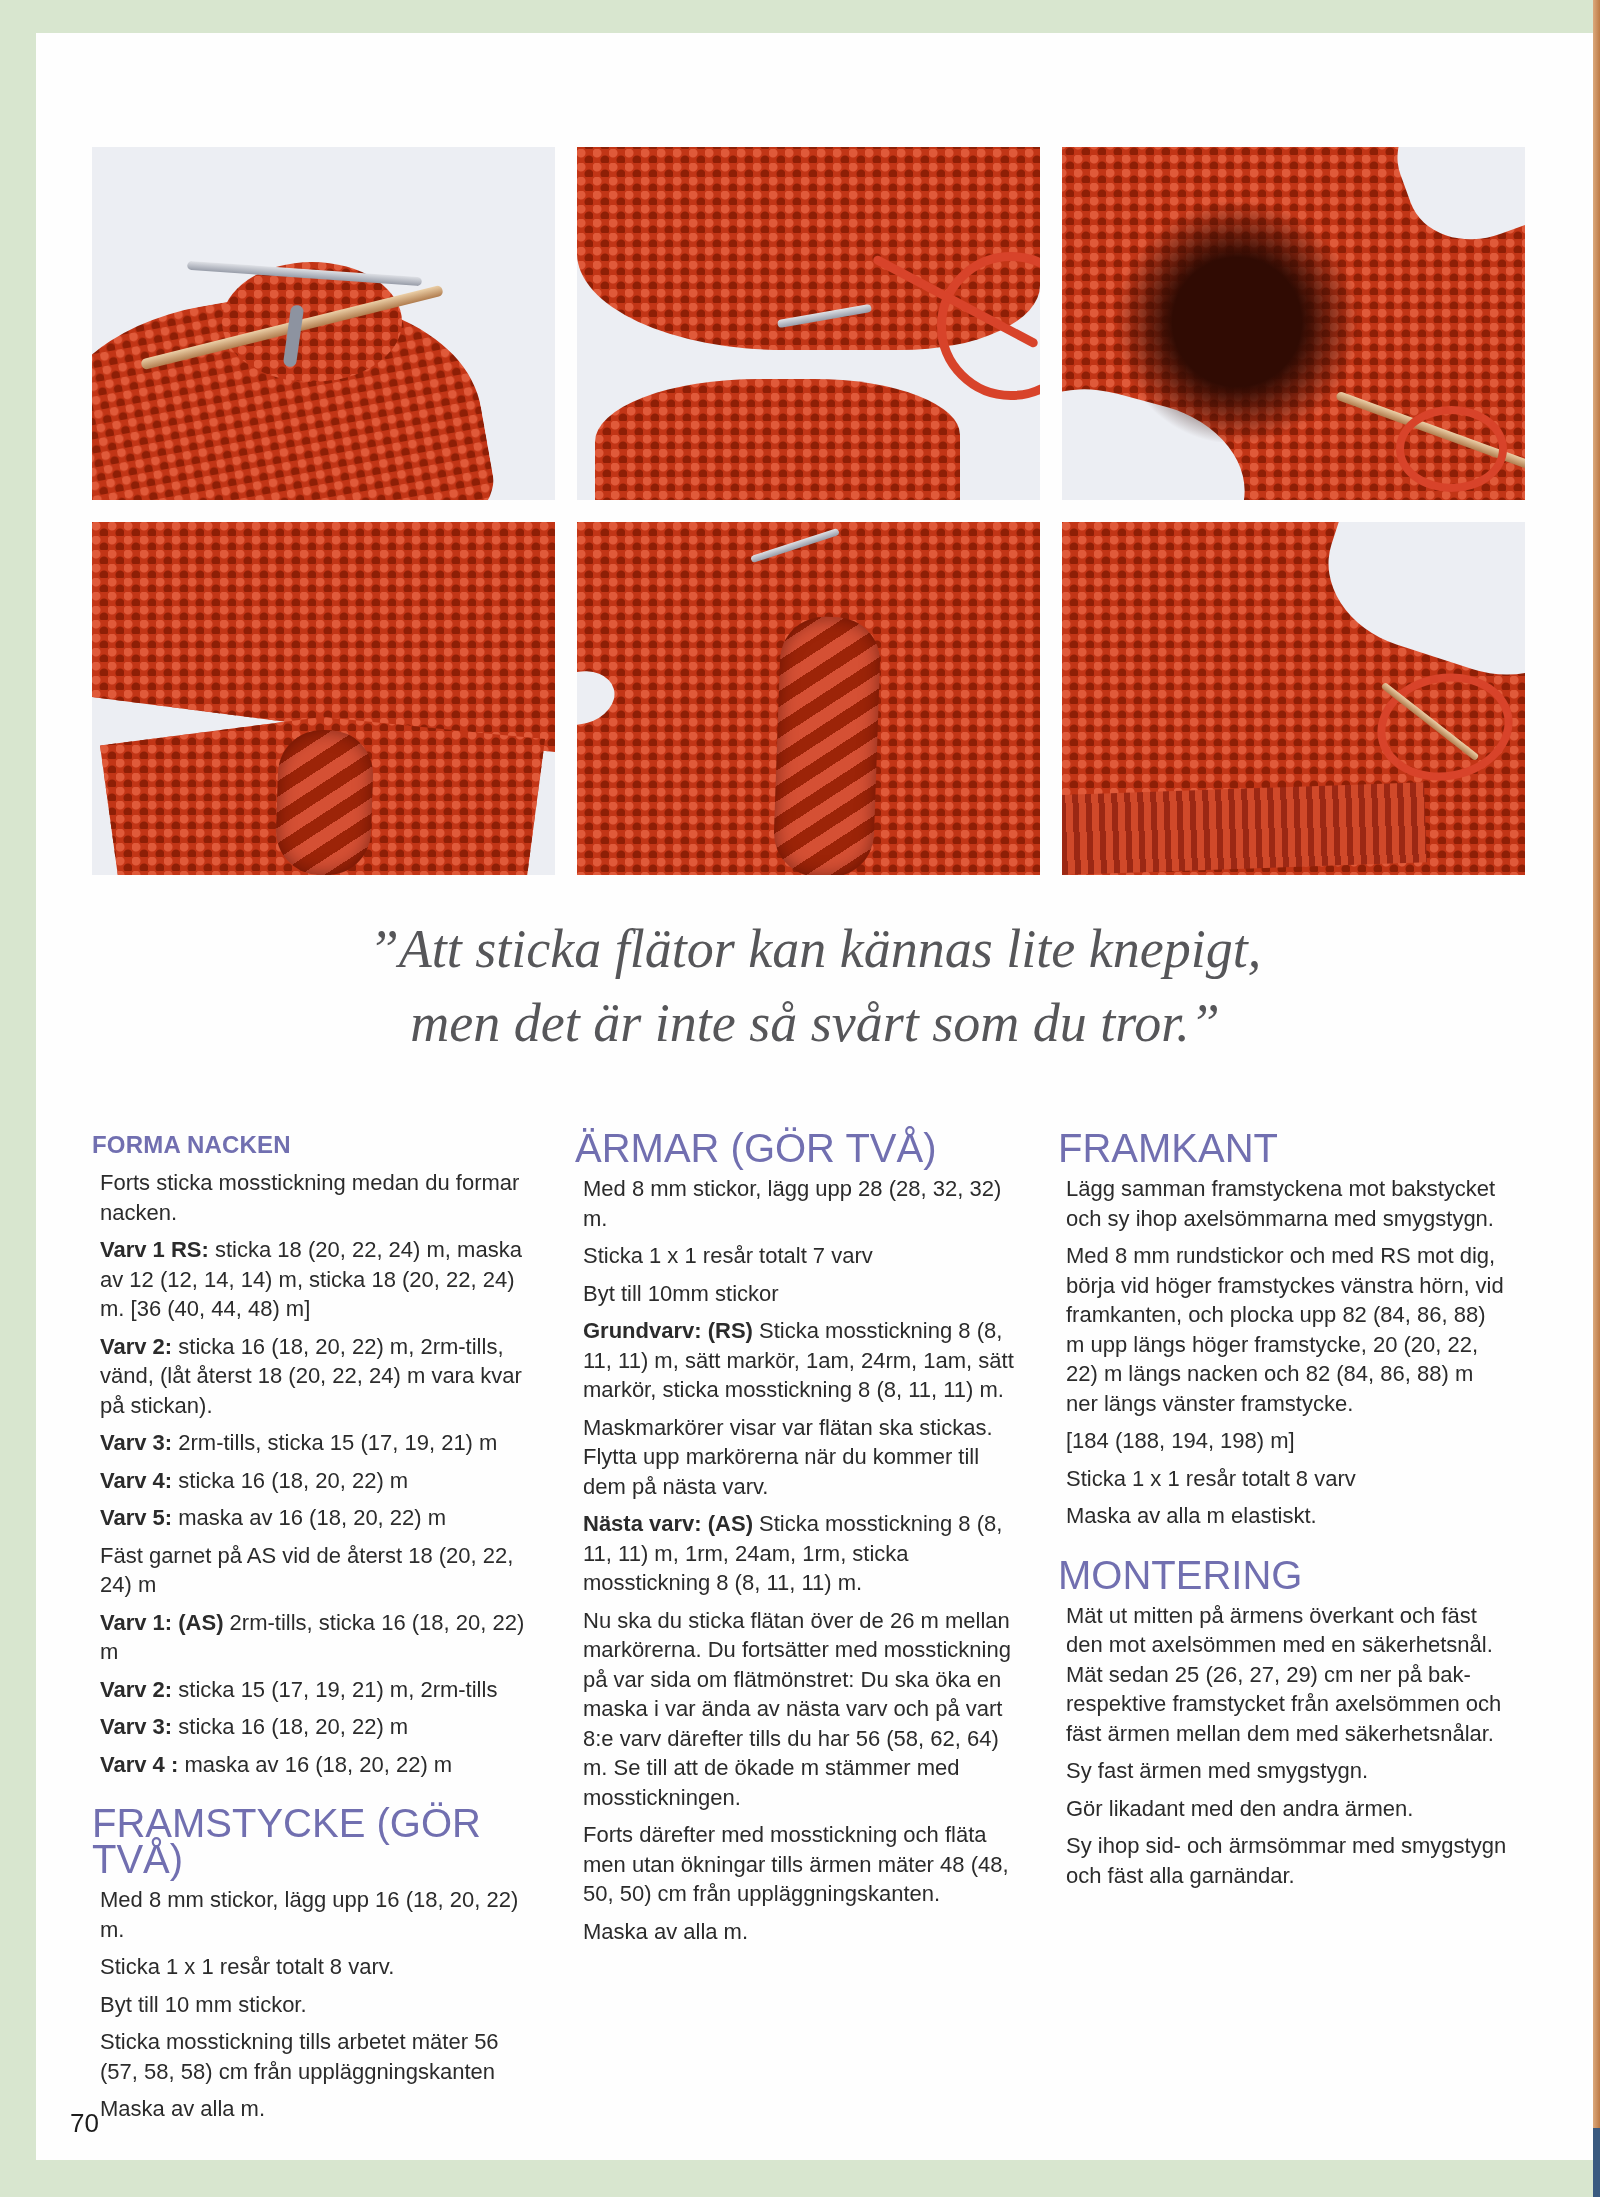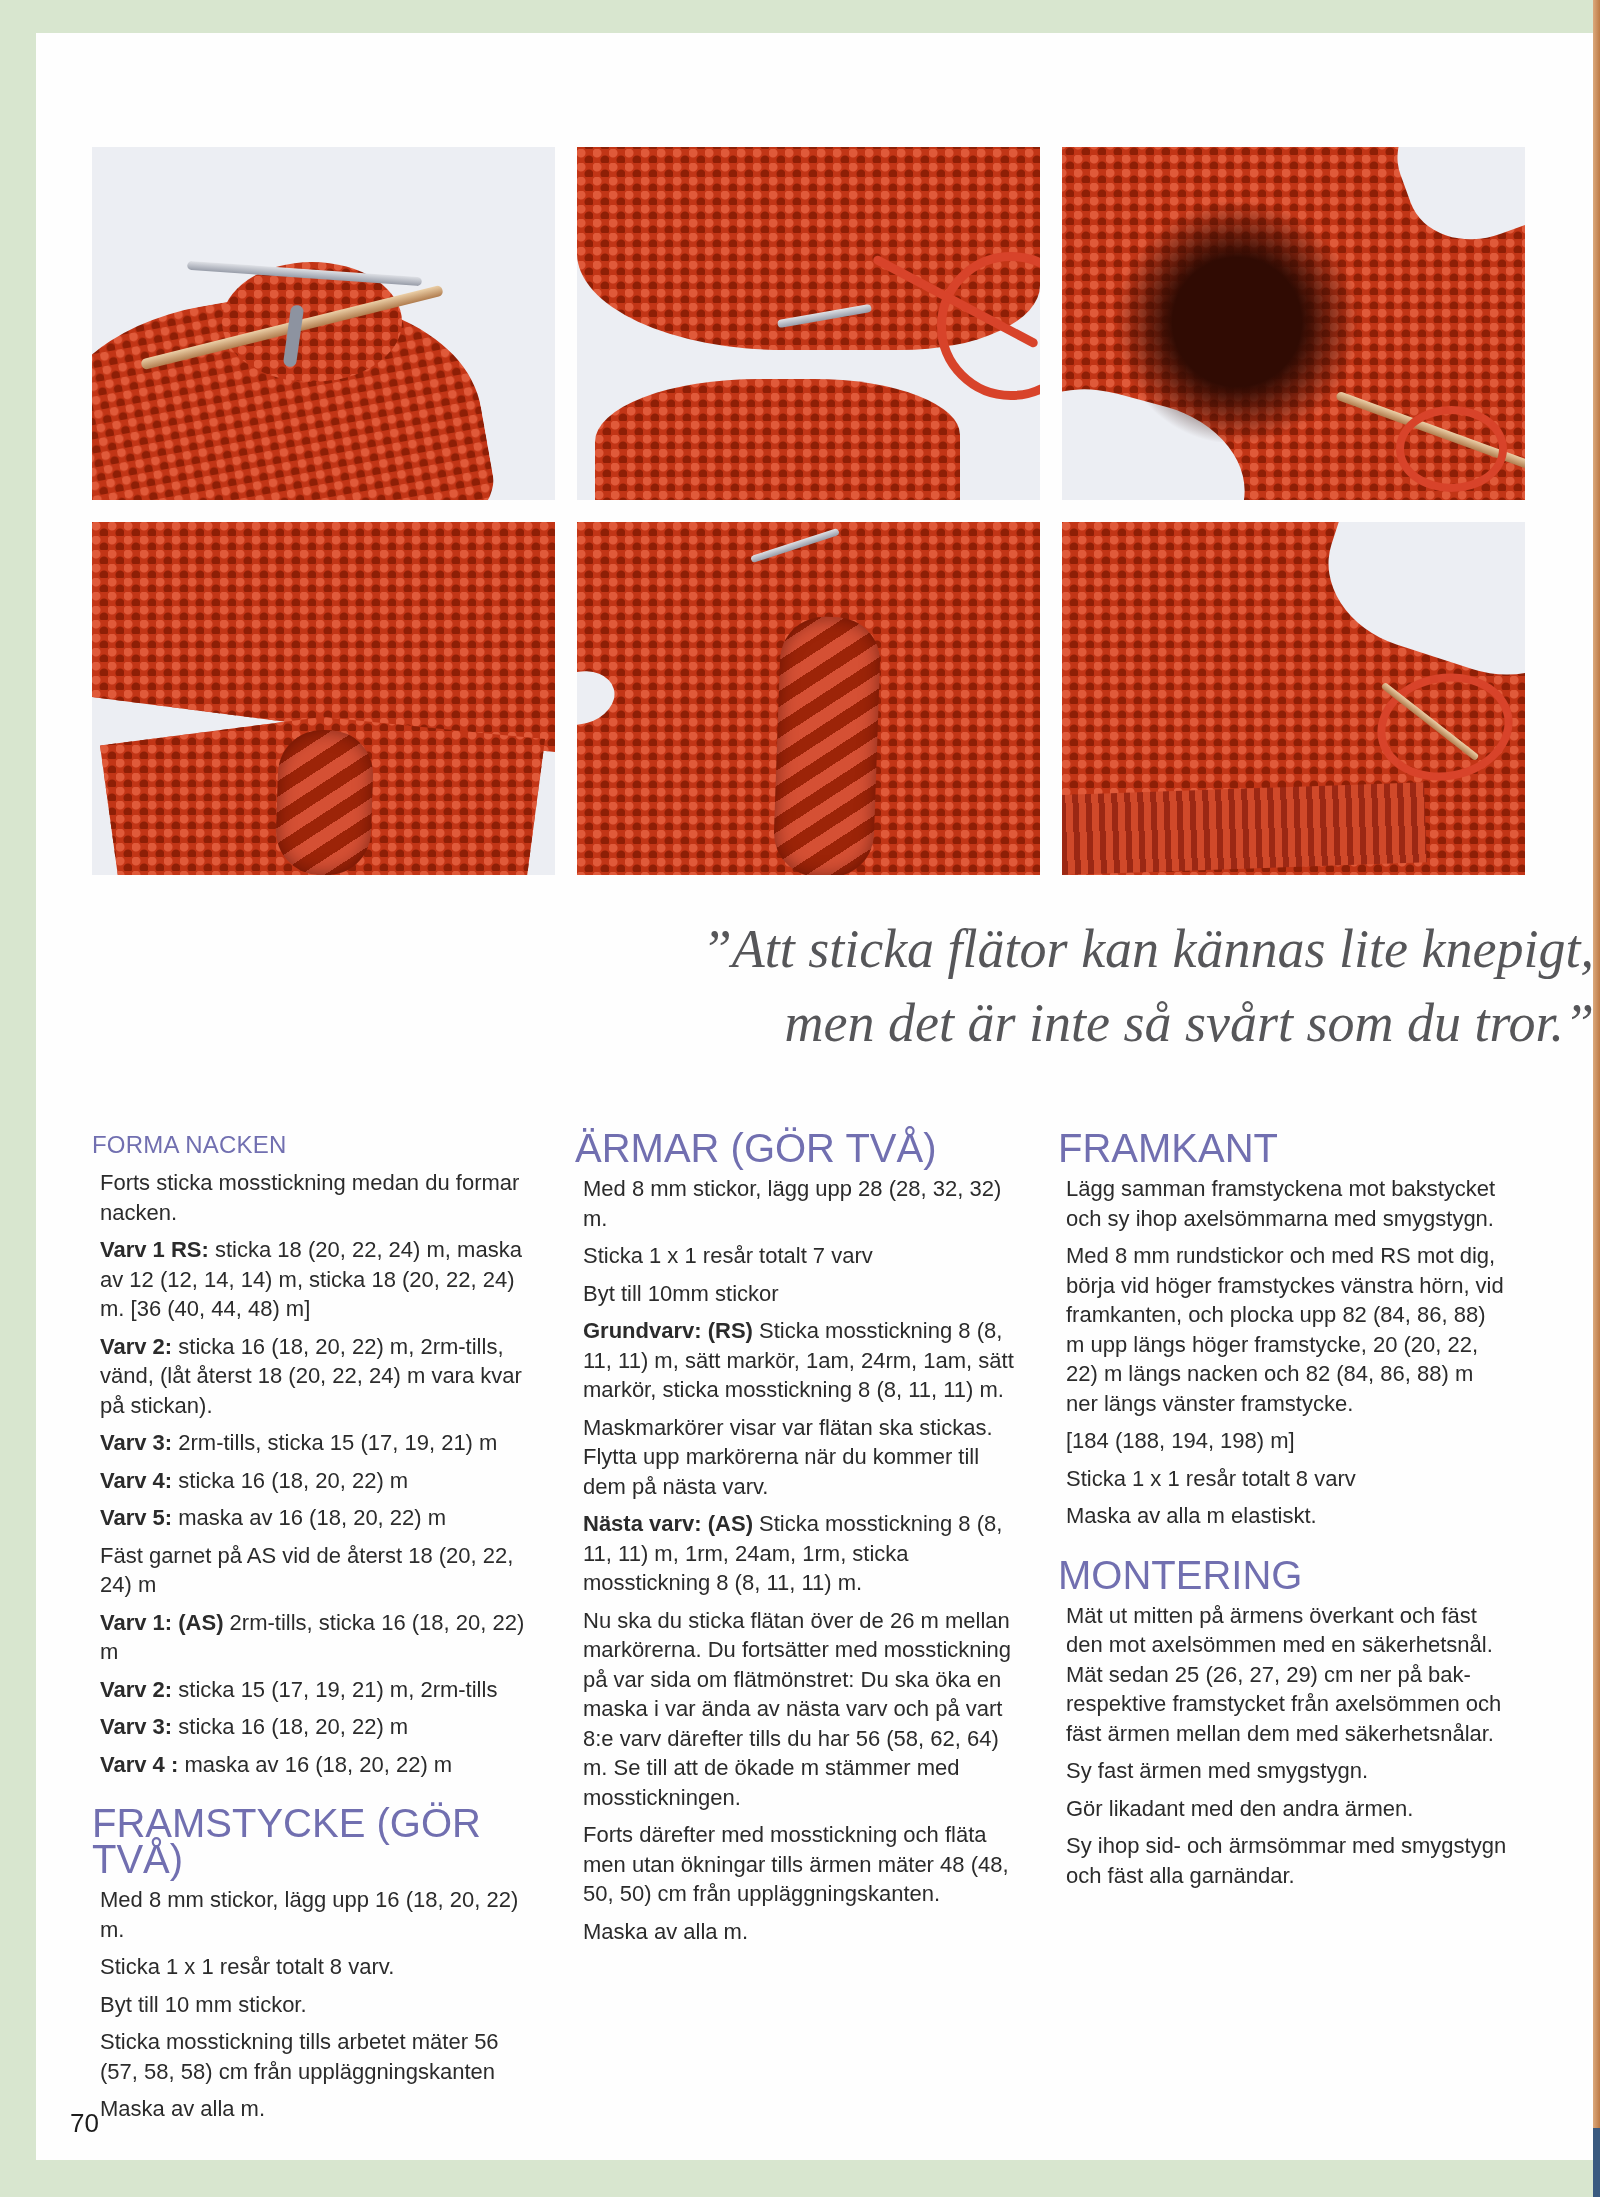--- a/index.html
+++ b/index.html
@@ -58,32 +58,32 @@
   .n5{left:172px;top:20px;width:92px;height:7px;transform:rotate(-18deg);}
   .w5{left:-32px;top:150px;width:70px;height:52px;border-radius:50%;transform:rotate(-15deg);}
   
   .k6a{left:0;top:0;width:463px;height:353px;}
   .w6{right:-75px;top:-75px;width:265px;height:215px;border-radius:35%;transform:rotate(18deg);}
   .r6{left:0;bottom:0;width:365px;height:80px;transform:rotate(-2deg);transform-origin:left bottom;}
   .y6{right:12px;bottom:95px;width:120px;height:90px;border-width:8px;transform:rotate(-10deg);}
   .n6{right:35px;bottom:150px;width:120px;height:7px;transform:rotate(38deg);}
 
   
-  .quote{position:absolute;left:36px;top:912px;width:1558px;text-align:right;
+  .quote{position:absolute;left:36px;top:912px;width:1558px;text-align:center;
          font-family:"Liberation Serif",serif;font-style:italic;color:#565659;
          font-size:54px;line-height:74px;}
 
   
   .cols{position:absolute;left:92px;top:1130px;width:1424px;display:grid;
         grid-template-columns:1fr 1fr 1fr;column-gap:25px;
         color:#2b2b2b;font-size:22px;line-height:29.5px;}
   .cols p{margin:8px;}
   .cols b{font-weight:700;}
   .h-small{font-family:"Liberation Sans",sans-serif;font-size:24px;line-height:30px;
-        color:#716fb0;font-weight:400;margin:0 0 5px 0;letter-spacing:.2px;}
+        color:#716fb0;font-weight:700;margin:0 0 5px 0;letter-spacing:.2px;}
   .h-large{font-family:"Liberation Sans",sans-serif;font-size:40px;line-height:36px;
         color:#716fb0;font-weight:400;margin:26px 0 8px 0;}
   .sec:first-child .h-large{margin-top:0;}
 
   .pageno{position:absolute;left:70px;top:2108px;font-size:26px;color:#1c1c1c;}
 </style>
 </head>
 <body>
 
 <div class="page">

